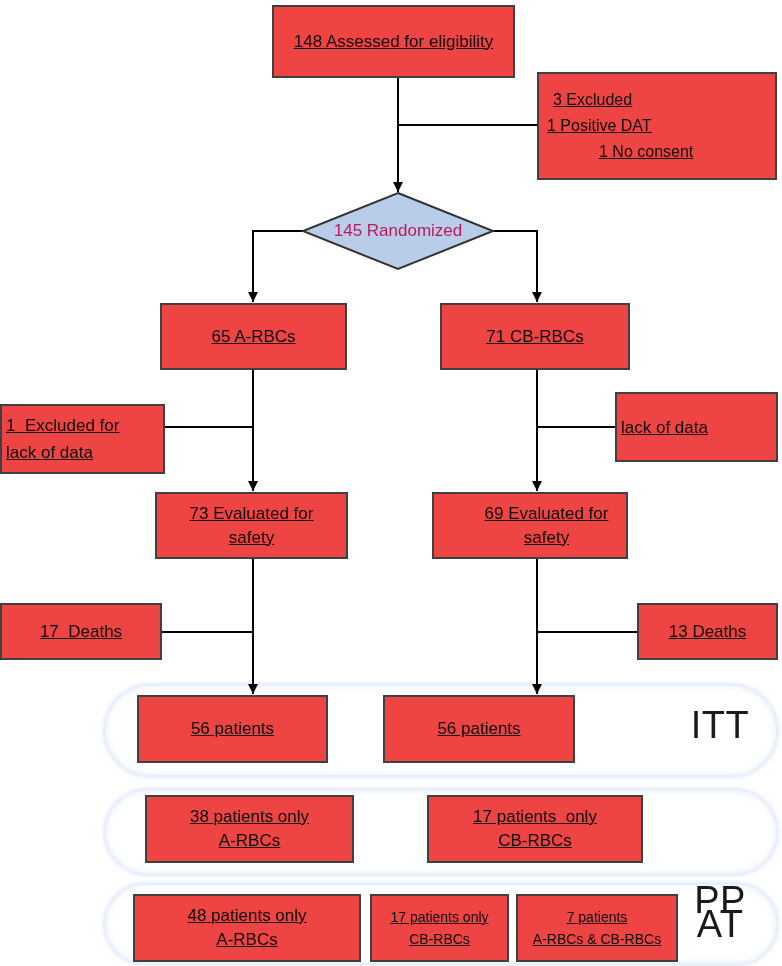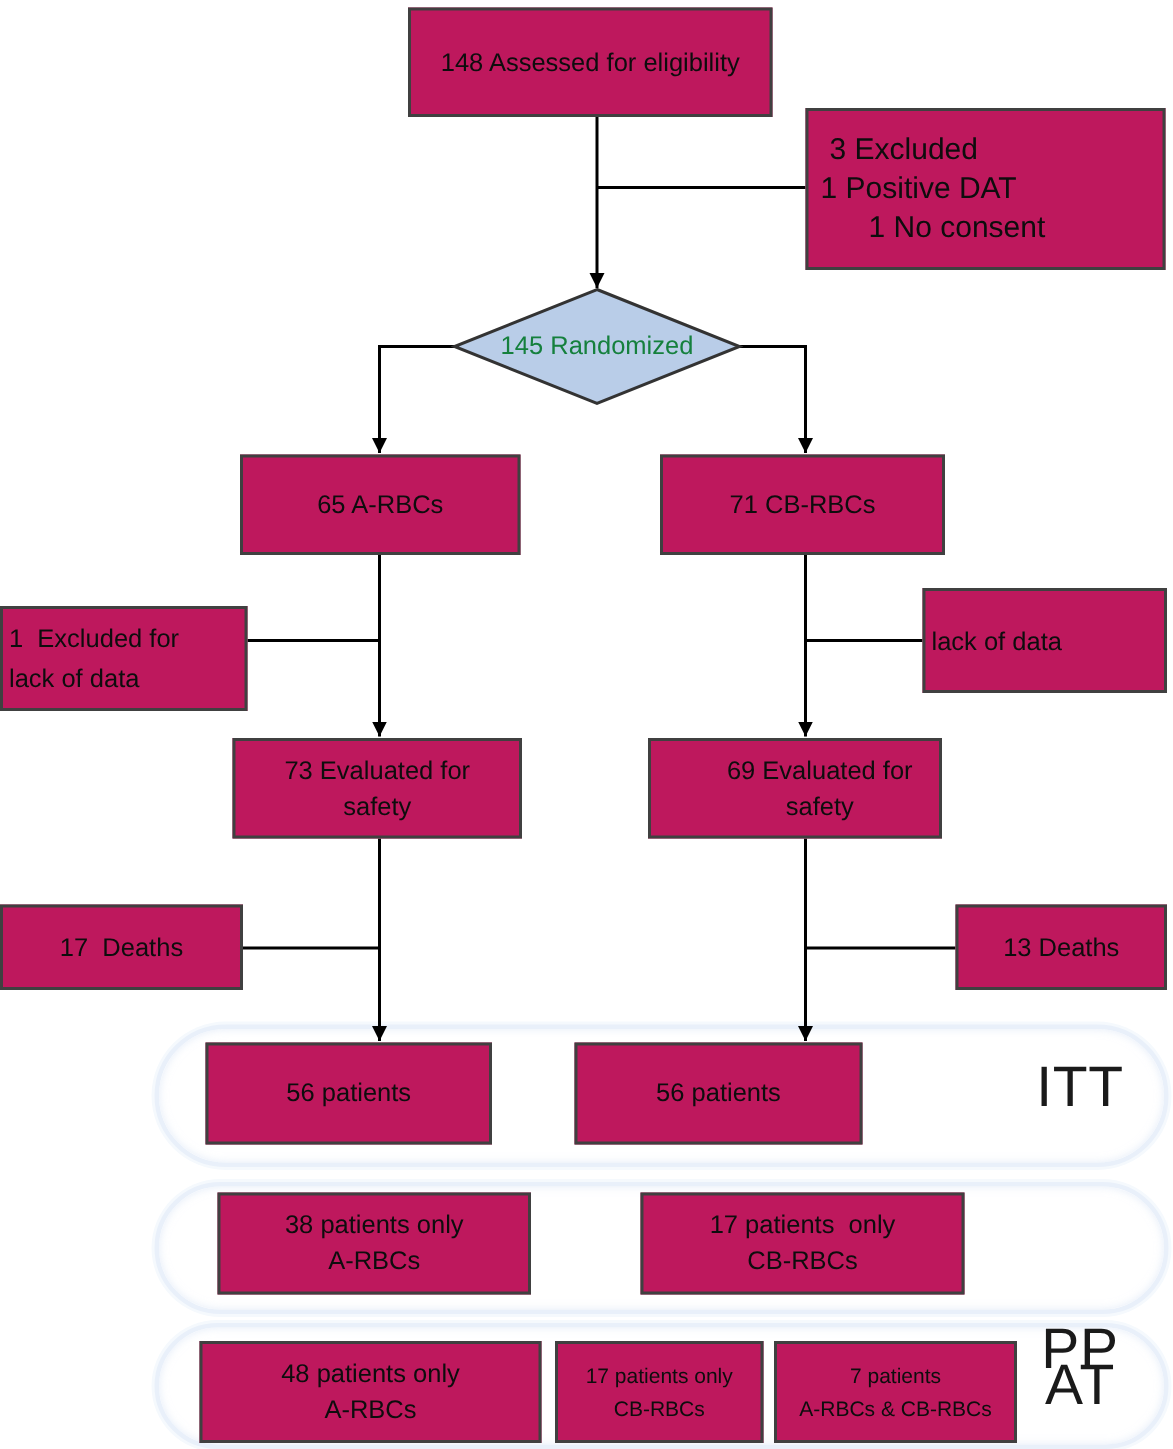--- a/index.html
+++ b/index.html
@@ -2,36 +2,36 @@
 <html><head>
 <meta charset="utf-8">
 <style>
   html,body{margin:0;padding:0;background:#ffffff;}
   .canvas{
     position:relative;width:782px;height:966px;background:#ffffff;
     font-family:"Liberation Sans",sans-serif;color:#111111;overflow:hidden;
   }
   svg.wires{position:absolute;left:0;top:0;width:782px;height:966px;}
   .box{
-    position:absolute;background:#be185d;border:2px solid #404040;
+    position:absolute;background:#ef4444;border:2px solid #404040;
     box-sizing:border-box;display:flex;flex-direction:column;
-    align-items:center;justify-content:center;text-align:center;
+    align-items:center;justify-content:center;text-align:center;text-decoration:underline;
   }
   .bt{white-space:pre-wrap;font-size:17px;line-height:24px;color:#0d0d0d;}
   .bt.small{font-size:14px;line-height:22px;}
   .box.leftalign{align-items:flex-start;text-align:left;}
   .box.leftalign .bt{padding-left:4px;}
-  .excl-top .bt{font-size:20px;line-height:26px;padding-left:8px;align-self:flex-start;}
+  .excl-top .bt{font-size:16px;line-height:26px;padding-left:8px;align-self:flex-start;}
   .excl-top .ind-sm{padding-left:14px;}
-  .excl-top .ind-lg{padding-left:40px;}
+  .excl-top .ind-lg{padding-left:60px;}
   .excl-side .bt{font-size:17px;line-height:27px;}
   .excl-side .first{padding-left:10px;}
   .diamond-text{
     position:absolute;left:303px;top:219px;width:190px;height:24px;
-    text-align:center;font-size:17px;line-height:24px;color:#15803d;
+    text-align:center;font-size:17px;line-height:24px;color:#be185d;
   }
   .group{
     position:absolute;left:103px;width:676px;background:#ffffff;
     border:3px solid #e9f0fa;box-sizing:border-box;
     box-shadow:0 0 0 2px #f5f9fd, inset 0 0 6px rgba(205,220,242,0.55);
   }
   .group-label{
     position:absolute;left:660px;width:120px;text-align:center;
     font-size:38px;line-height:42px;color:#1a1a1a;letter-spacing:0.5px;
   }

